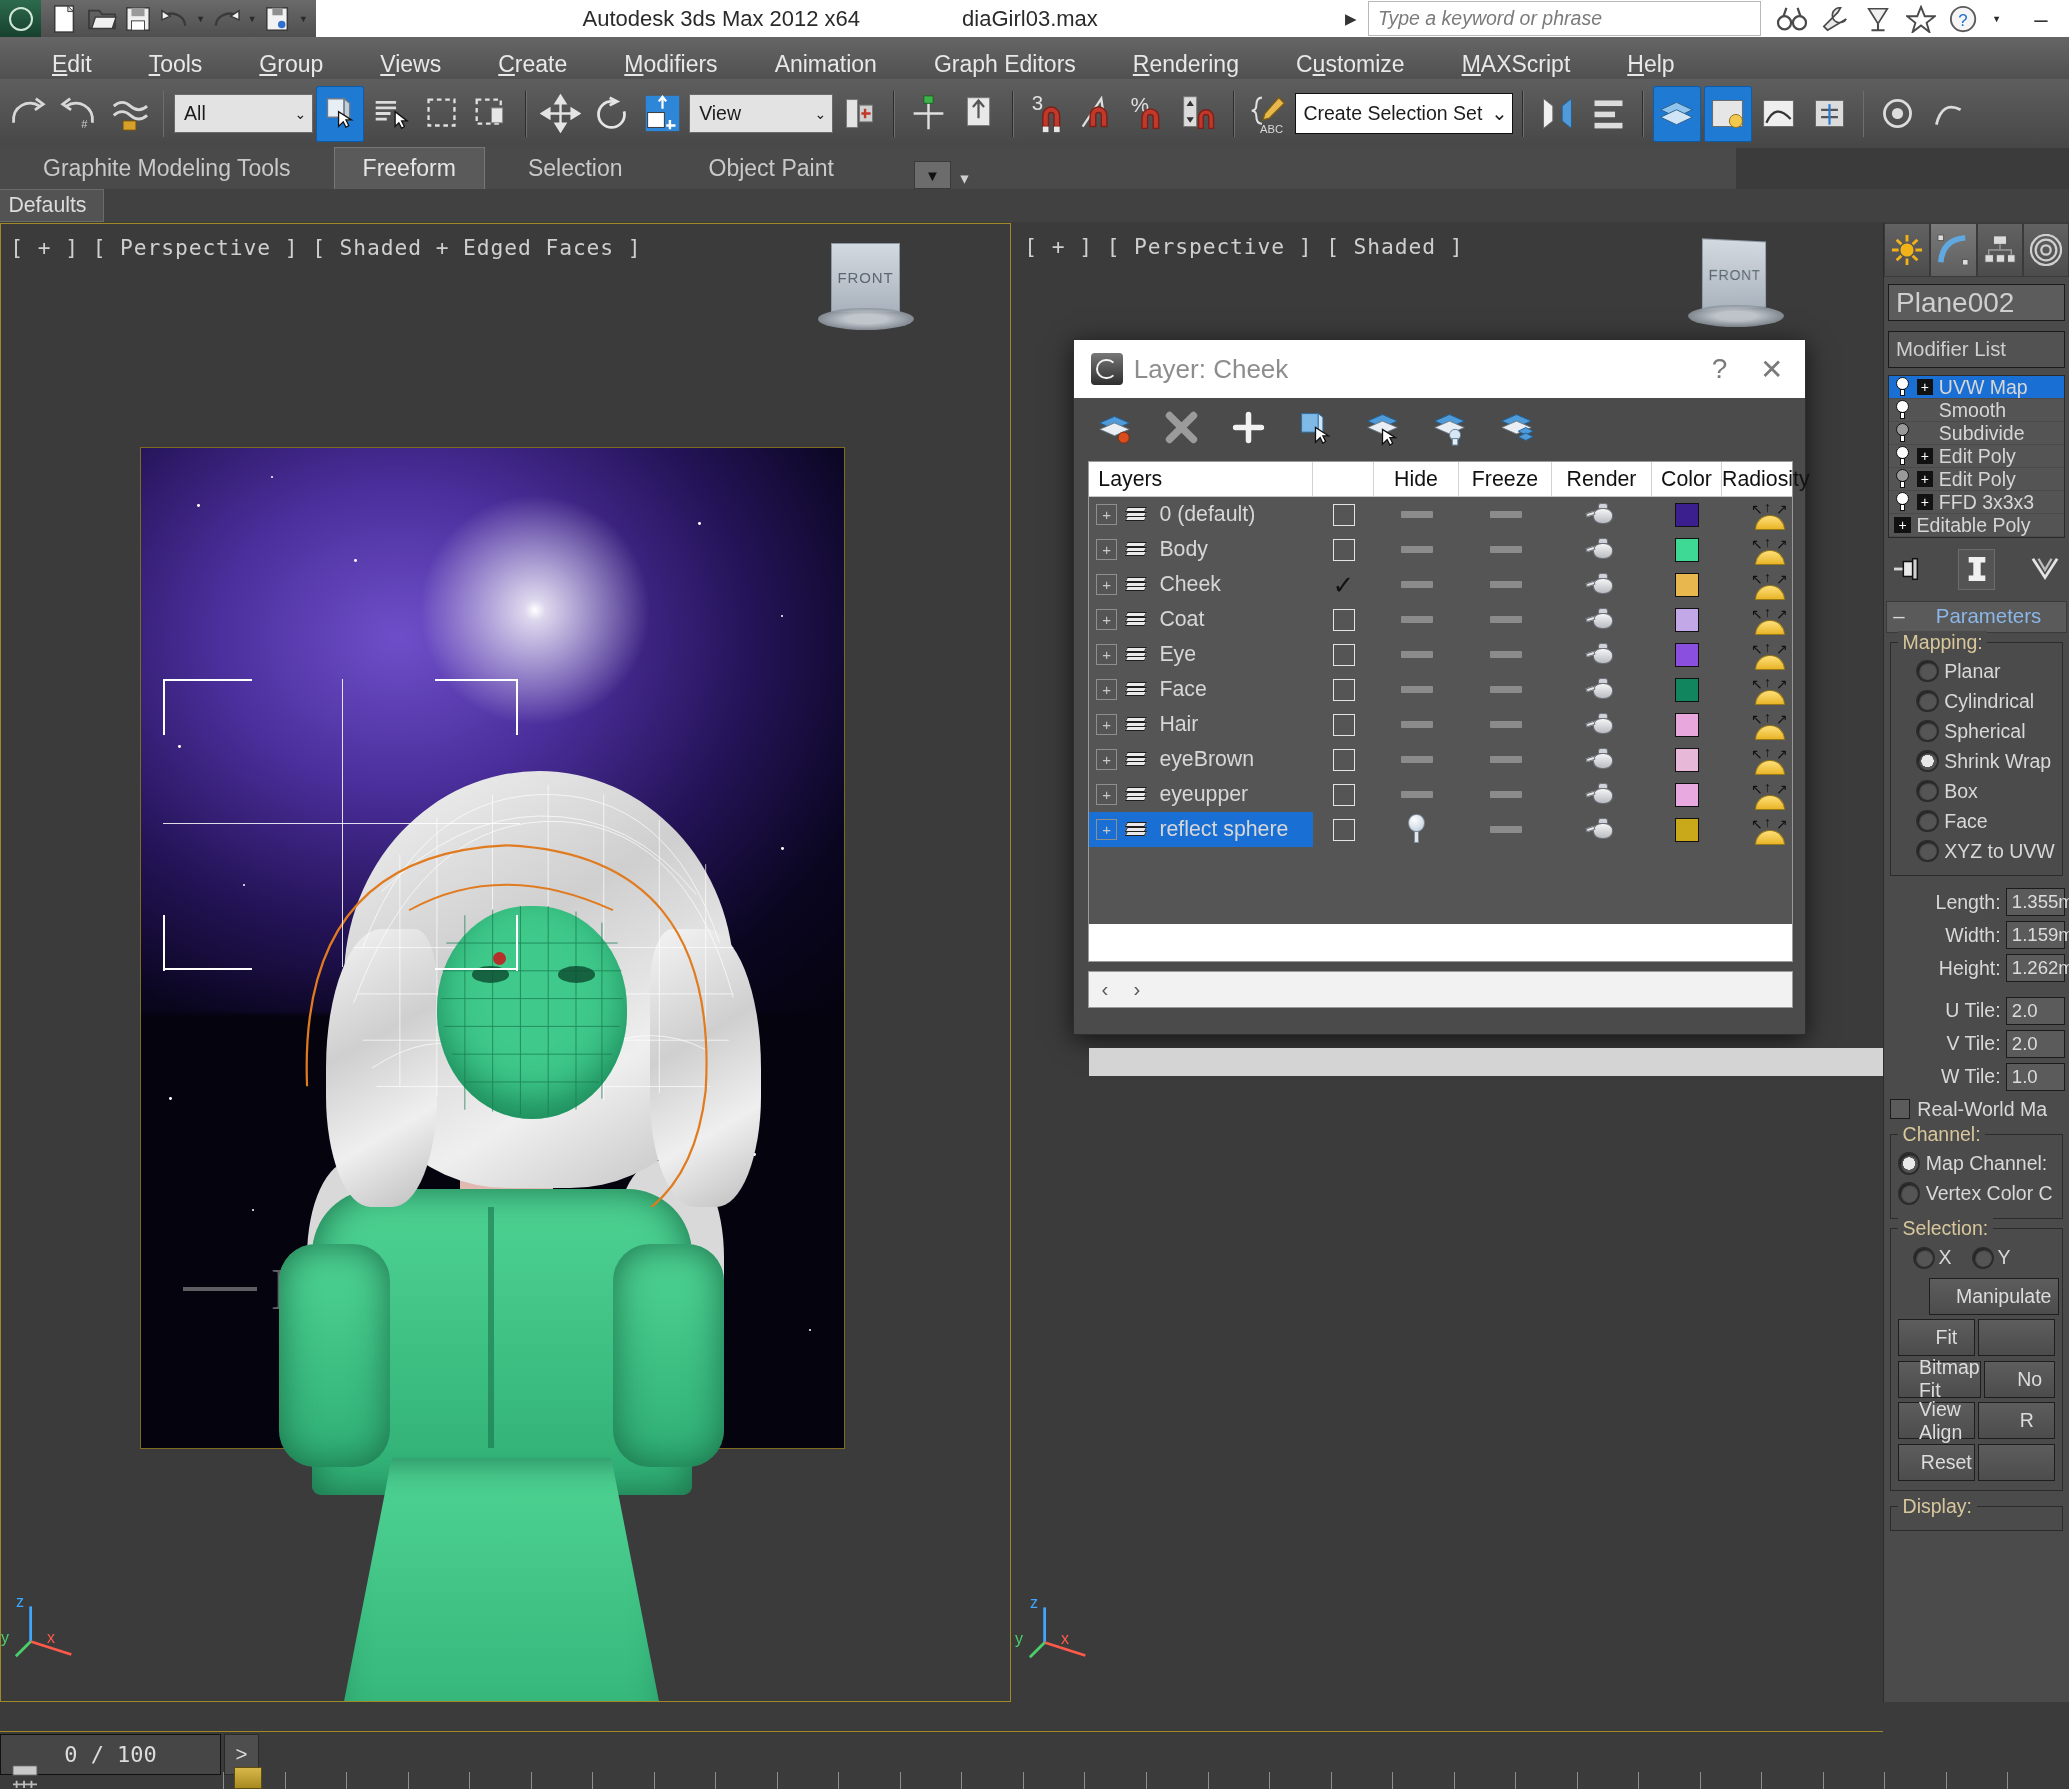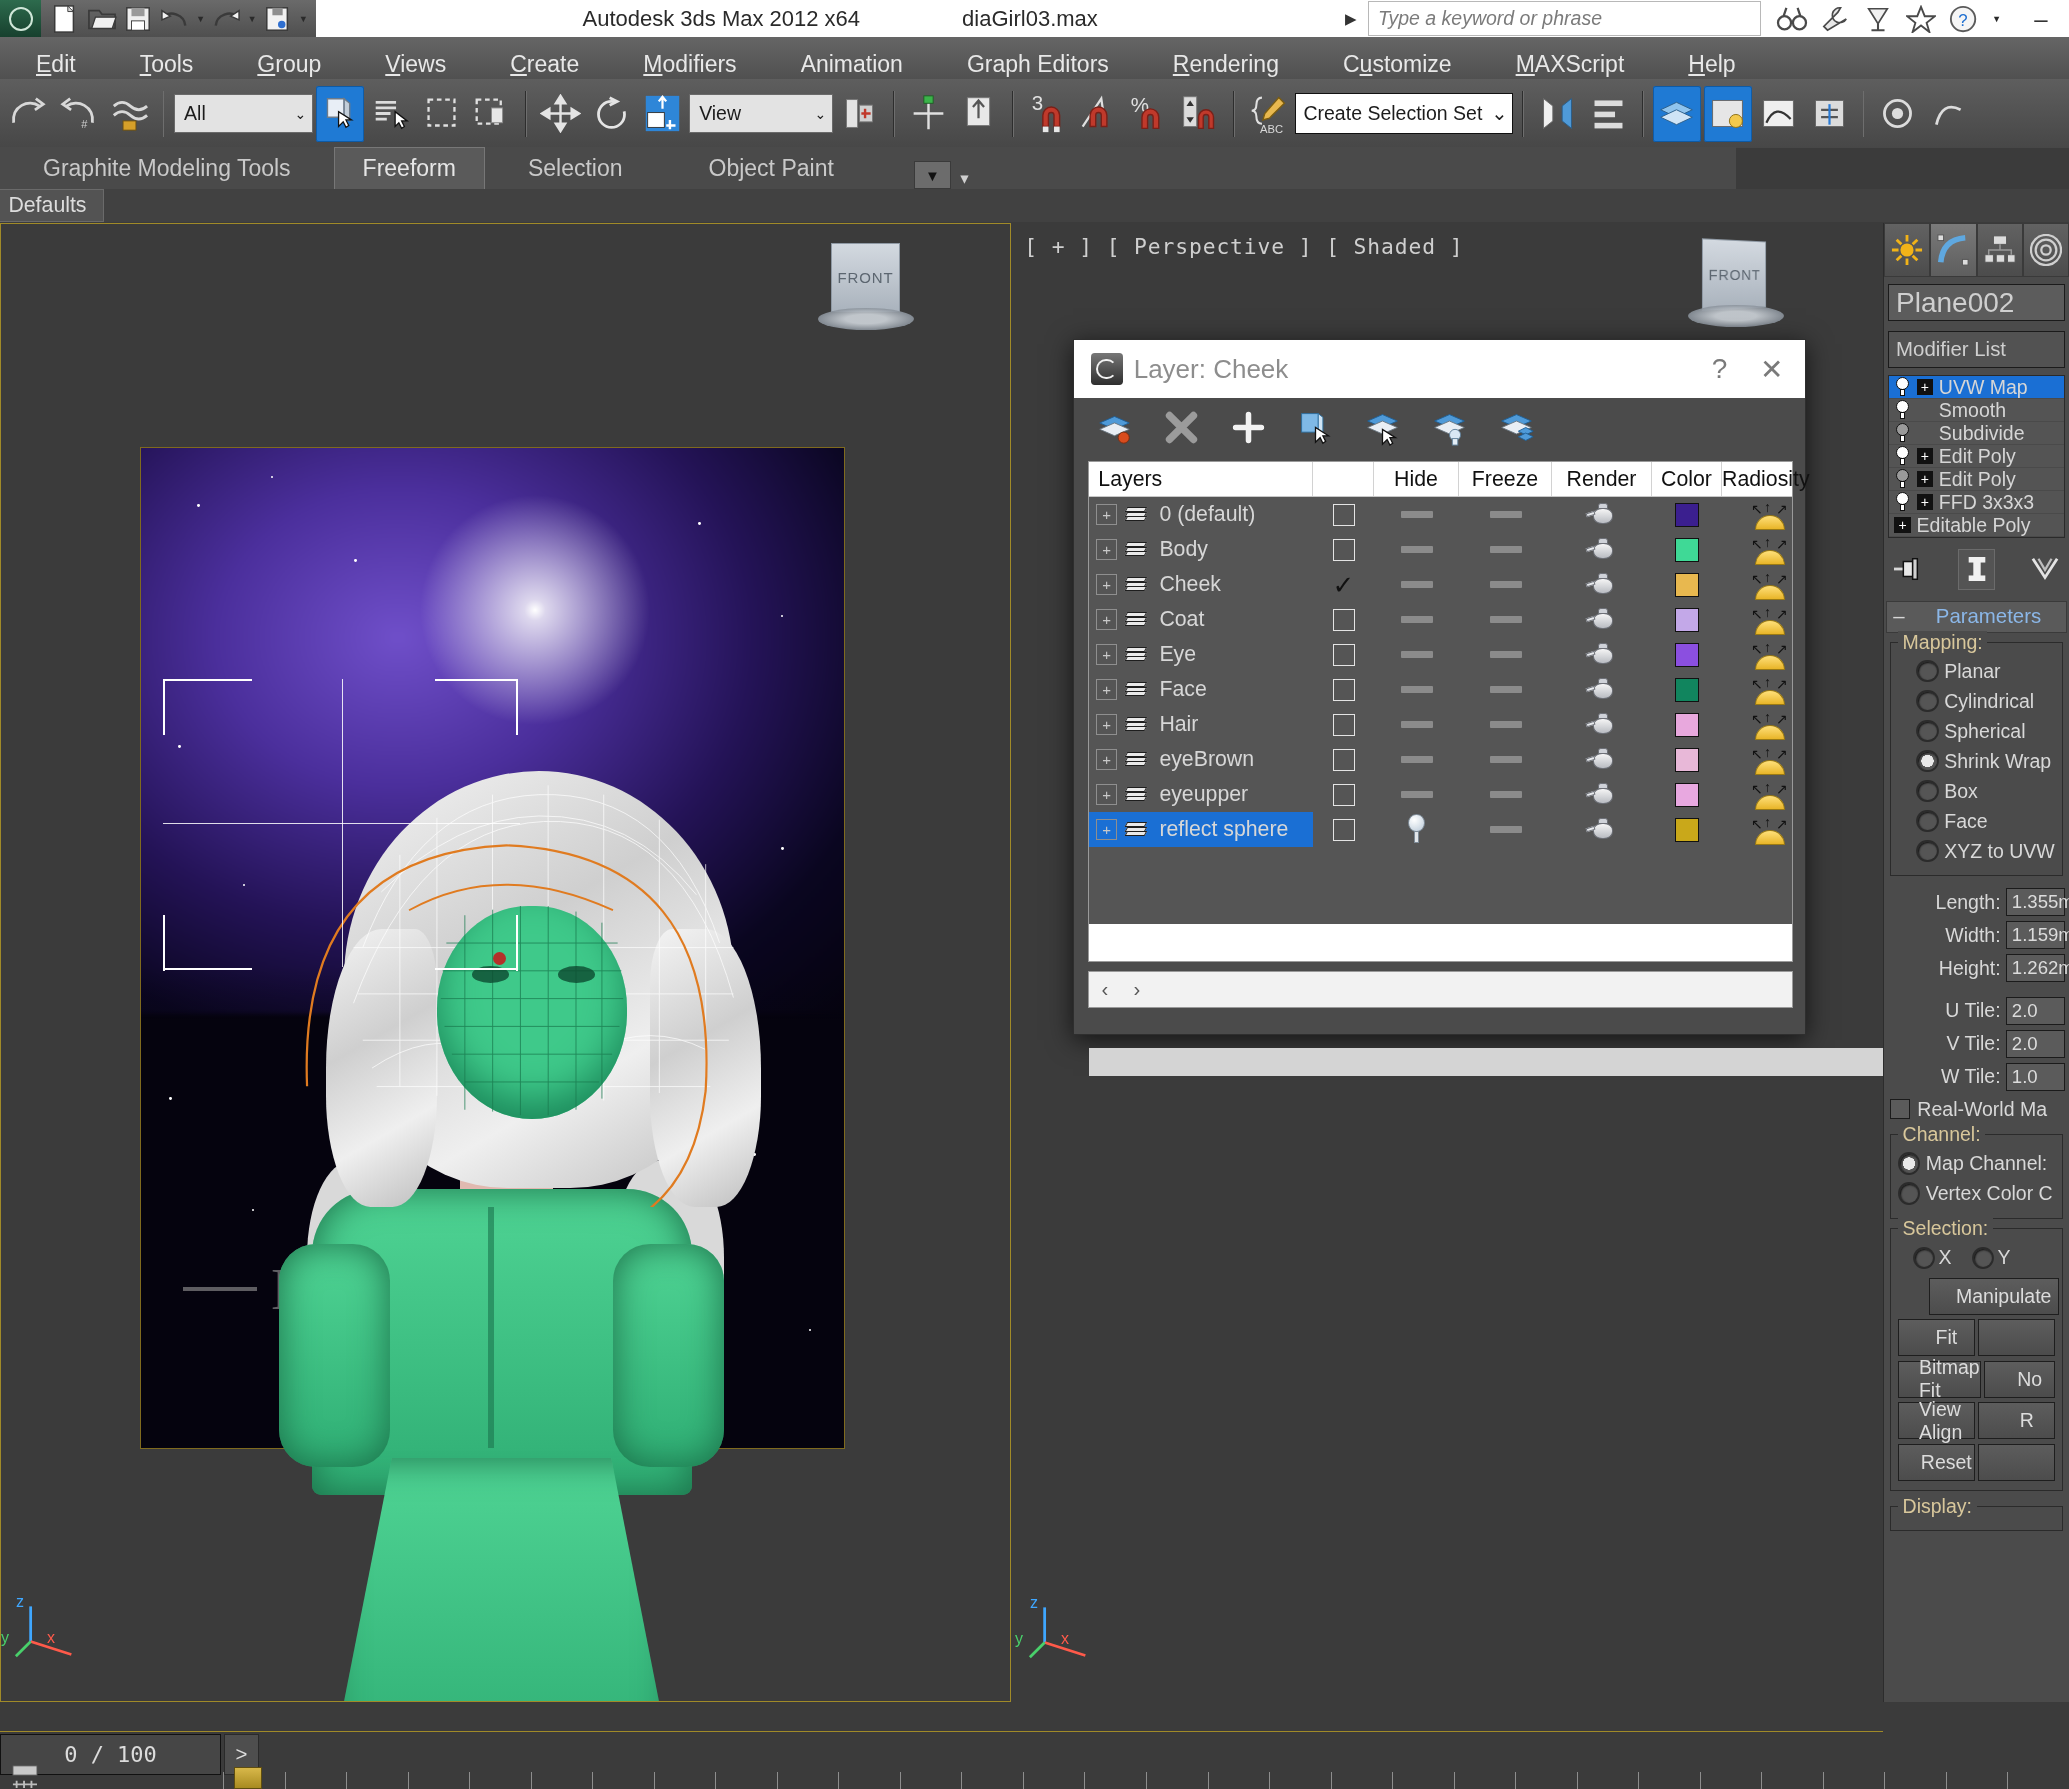--- a/index.html
+++ b/index.html
@@ -32,21 +32,21 @@
                display:flex; align-items:center; padding:0 9.3px; }
   .searchbox span { color:#7b7b7b; font-style:italic; font-size:19.5px; }
   .tbicons { display:flex; align-items:center; gap:11px; padding:0 11px; height:37px; }
   .tbicons .ic { width:32px;height:32px; display:flex;align-items:center;justify-content:center; }
   .minbtn { width:56px; height:37px; background:#fff; color:#333; display:flex;
             align-items:center; justify-content:center; font-size:24px; }
 
   
   .menubar { position:absolute; left:0; top:37px; width:2069px; height:54px;
              background:linear-gradient(#656565,#4a4a4a); display:flex; align-items:center;
-             padding-left:12px; gap:16px; }
+             padding-left:28px; gap:9px; }
   .menuitem { font-size:23px; color:#e8e8e8; padding:0 24px; line-height:42px; cursor:default; }
   .menuitem u { text-decoration:underline; }
 
   
   .maintb { position:absolute; left:0; top:79px; width:2069px; height:69px;
             background:linear-gradient(#5e5e5e,#474747); display:flex; align-items:center;
             padding-left:3.7px; gap:2.8px; }
   .tbi { width:48px; height:56px; display:flex; align-items:center; justify-content:center;
          position:relative; border-radius:2.8px; }
   .tbi.sel { background:#1f7ad4; box-shadow:inset 0 0 0 0.9px #0e5aa5; }
@@ -569,20 +569,21 @@
   <div class="rdrop">▼</div>
   <span class="rdropcaret">▾</span>
 </div>
 <div class="defaults">
   <div class="dtab">Defaults</div>
 </div>
 
 <div class="vpwrap">
 
   <div class="vp vp1">
+    <div class="vplabel">[ + ] [ Perspective ] [ Shaded + Edged Faces ]</div>
 
     <div class="viewcube" style="left:830px; top:18.6px;">
       <div class="vcface">FRONT</div>
       <div class="vcbase"></div>
     </div>
 
     <div class="poster">
       <div class="neb"></div>
       <div class="dark"></div>
       <div class="flare" style="left:269px; top:37px; width:250px; height:250px;"></div>

